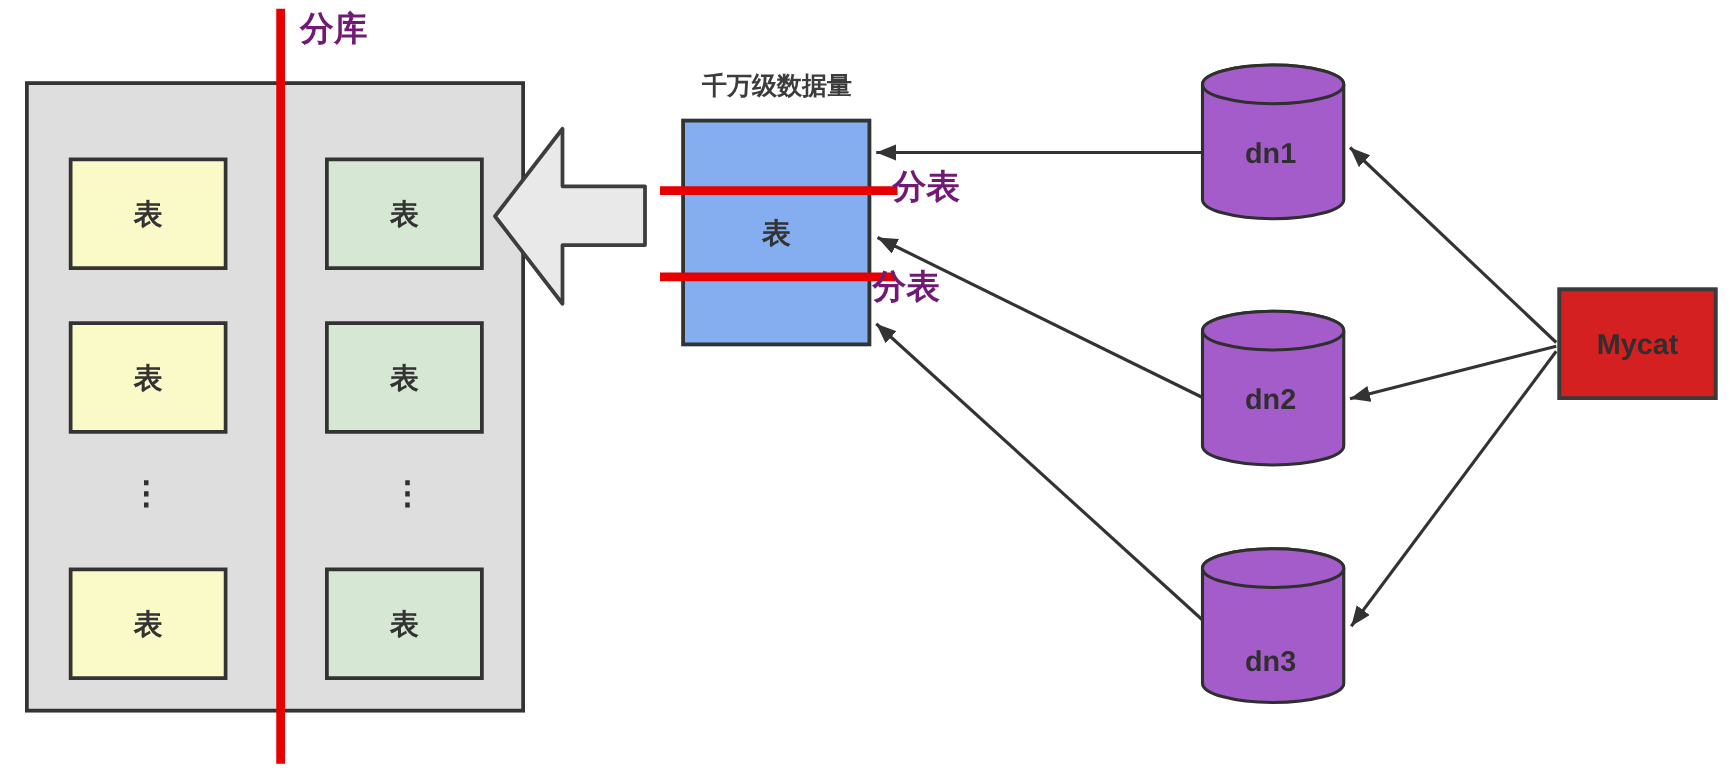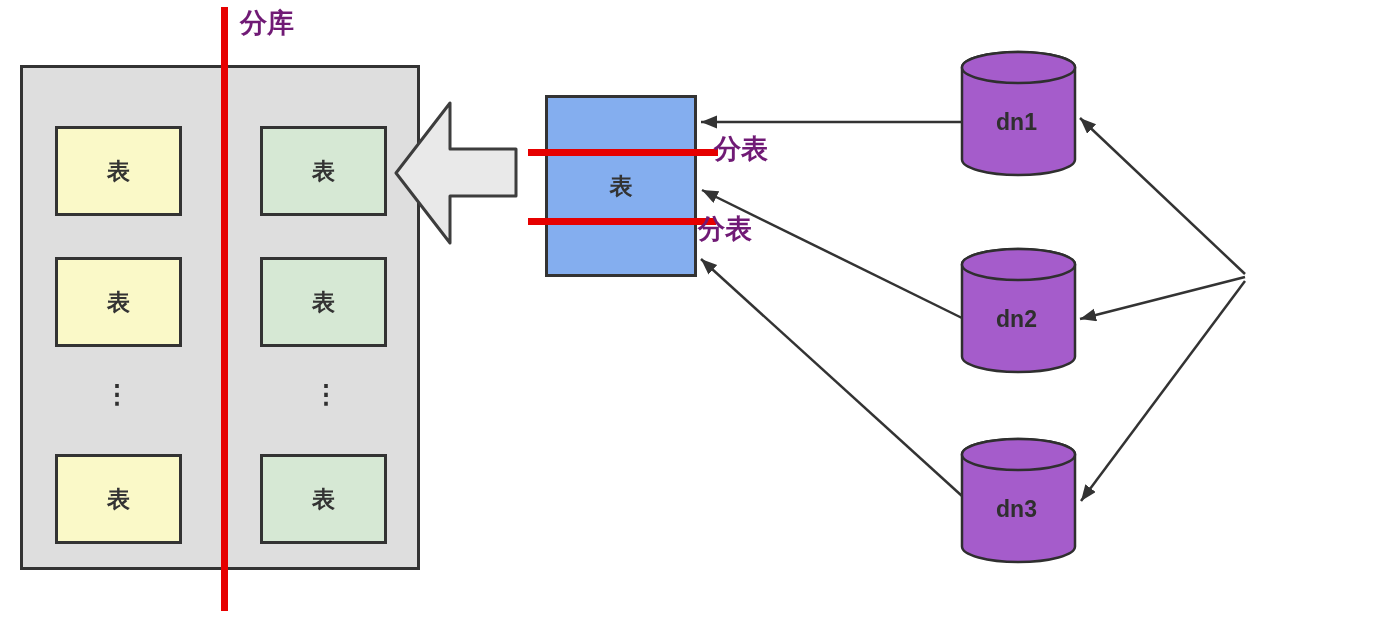--- a/index.html
+++ b/index.html
@@ -56,21 +56,21 @@
     display: flex; align-items: center; justify-content: center;
     font-size: 23px; font-weight: bold; color: #2F2F2F;
   }
   
   .dn-label {
     left: 962px; width: 109px; text-align: center;
     font-size: 23px; font-weight: bold; color: #2F2F2F;
   }
   .dn1-label { top: 109px; }
   .dn2-label { top: 306px; text-align: center; }
-  .dn3-label { top: 496px; }
+  .dn3-label { top: 516px; }
   svg.overlay { position: absolute; left: 0; top: 0; width: 1384px; height: 618px; }
 </style>
 </head>
 <body>
 
 <div class="canvas">
 
   <div class="abs db-container"></div>
 
   <div class="abs table-box table-yellow row1">
@@ -89,24 +89,28 @@
   <div class="abs table-box table-green row2">
       <span>表</span>
     </div>
   <div class="abs table-box table-green row3">
       <span>表</span>
     </div>
 
   <div class="abs vdots" style="left:104px;">⋮</div>
   <div class="abs vdots" style="left:313px;">⋮</div>
 
+  <div class="abs center-title">千万级数据量</div>
   <div class="abs center-table">
       <span>表</span>
     </div>
 
+  <div class="abs mycat-box">
+      <span>Mycat</span>
+    </div>
 
   <svg class="overlay" viewBox="0 0 1384 618">
     <defs>
       <marker id="arrow" markerUnits="userSpaceOnUse" markerWidth="18" markerHeight="14" refX="16" refY="6.5" orient="auto">
         <path d="M0,0 L16,6.5 L0,13 Z" fill="#333333"></path>
       </marker>
     </defs>
 
     <polygon points="396,173 450,103 450,149 516,149 516,196 450,196 450,243" fill="#E9E9E9" stroke="#3D3D3D" stroke-width="3" stroke-linejoin="round"></polygon>
 

